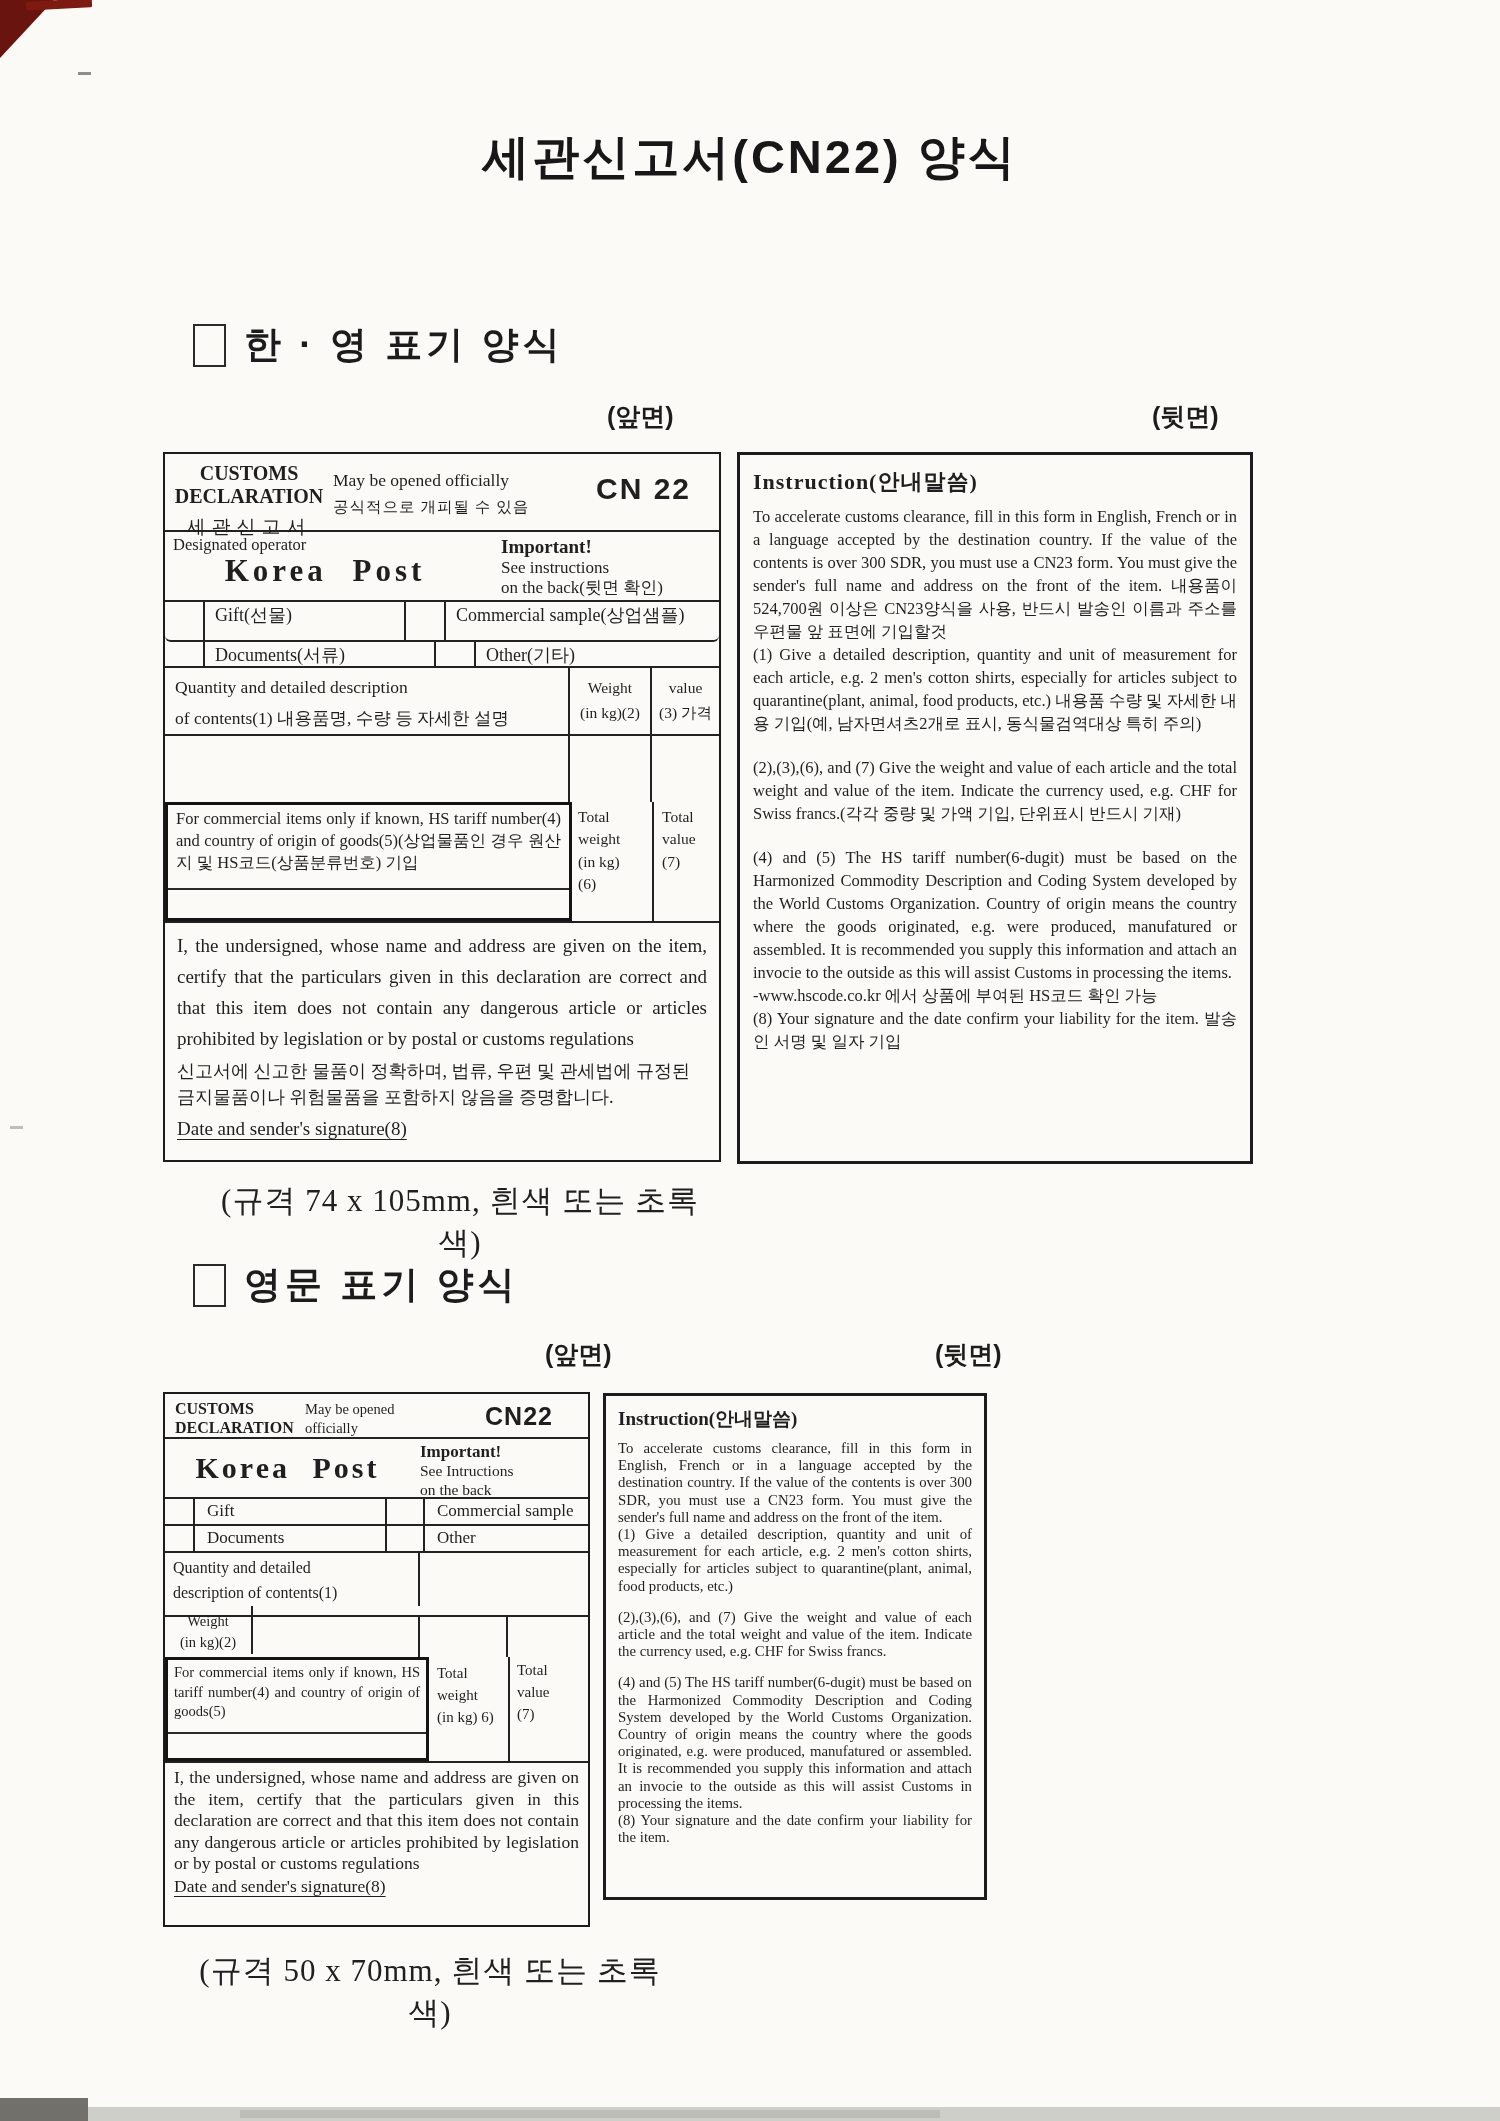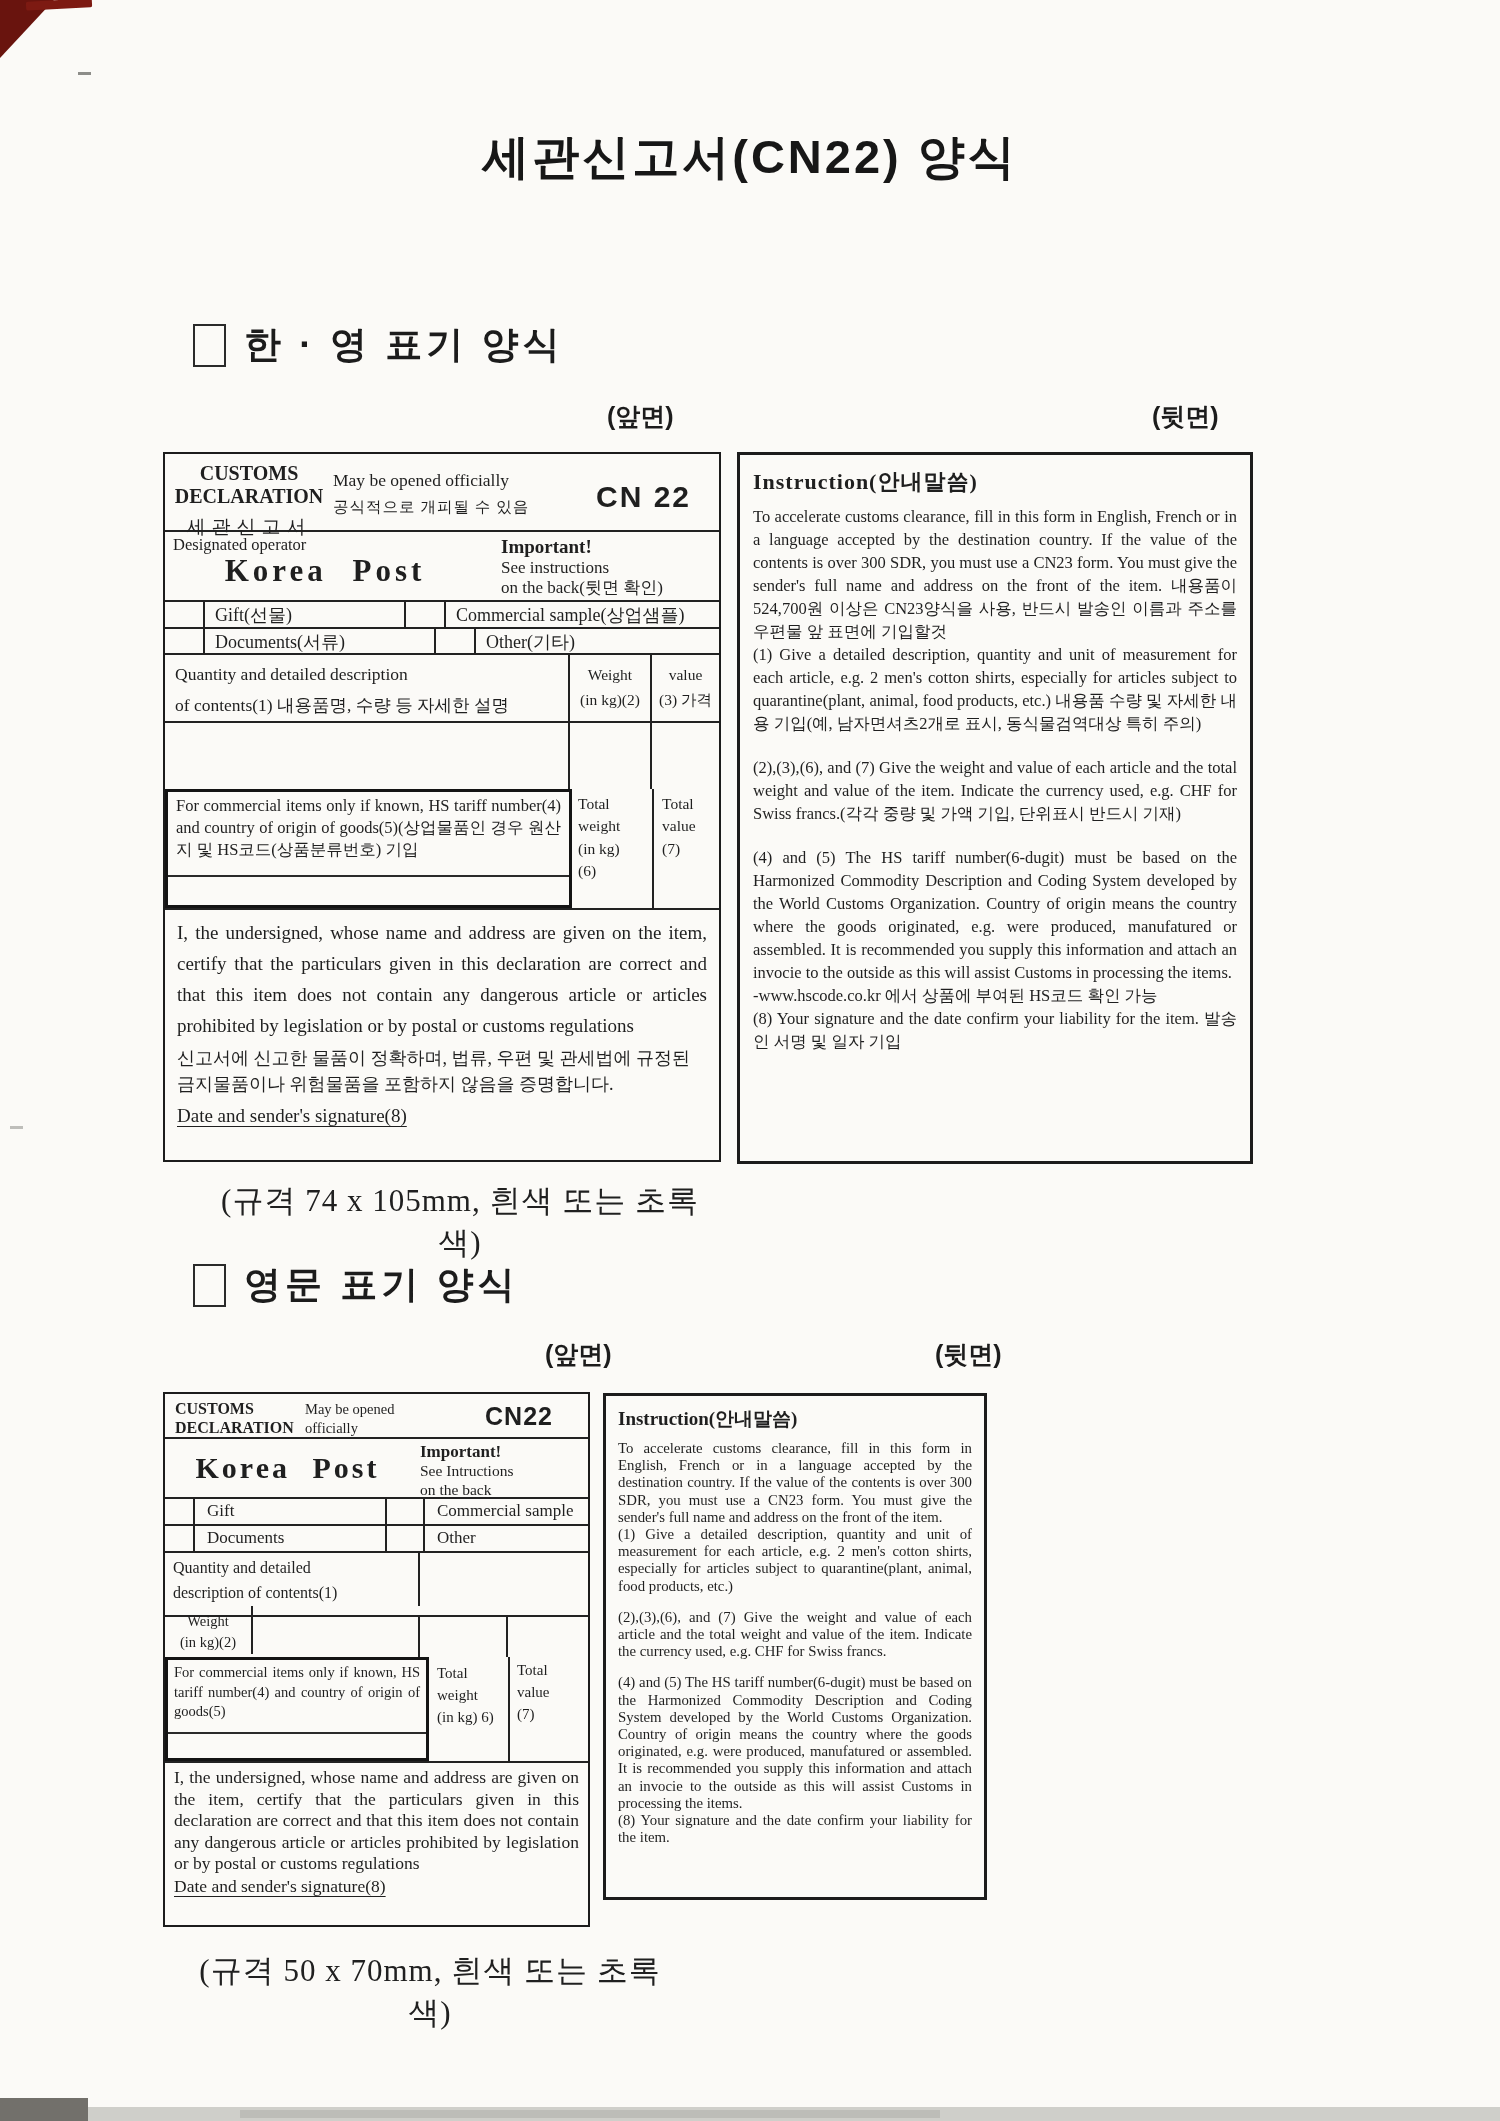--- a/index.html
+++ b/index.html
@@ -37,21 +37,21 @@
   .bb{border-bottom:2px solid #222;}
   .br{border-right:2px solid #222;}
   .cell{box-sizing:border-box;}
 
   
   .f1-custdecl{font-weight:700;font-size:20px;line-height:1.15;text-align:center;padding-top:8px;}
   .f1-custko{font-size:19px;letter-spacing:6px;text-align:center;margin-top:6px;}
   .f1-may{font-size:17.5px;padding-top:16px;}
   .f1-mayko{font-size:15.5px;margin-top:6px;letter-spacing:1px;}
   .f1-cn{font-family:"Liberation Sans","DejaVu Sans",sans-serif;font-weight:700;
-    font-size:30px;text-align:center;padding-top:26px;letter-spacing:2px;}
+    font-size:30px;text-align:center;padding-top:18px;letter-spacing:2px;}
   .f1-desig{font-size:16.5px;padding:3px 0 0 8px;}
   .f1-kp{font-weight:700;font-size:31px;text-align:center;letter-spacing:4px;word-spacing:14px;margin-top:-2px;}
   .f1-imp{font-weight:700;font-size:19px;}
   .f1-seeinstr{font-size:17px;line-height:1.2;}
   .cb-label{font-size:18px;padding:1px 0 0 10px;}
   .qty-head{font-size:17.5px;line-height:1.75;padding:4px 0 0 10px;}
   .col-head{font-size:15.5px;text-align:center;padding-top:8px;line-height:1.6;}
   .bold-box{position:absolute;border:3px solid #141414;box-sizing:border-box;
     display:flex;flex-direction:column;background:#fbfaf7;}
   .bold-box-text{flex:1;text-align:justify;}
@@ -129,21 +129,21 @@
         <div class="f1-desig">Designated operator</div>
         <div class="f1-kp">Korea Post</div>
       </div>
       <div class="cell" style="flex:1;padding:4px 0 0 16px;">
         <div class="f1-imp">Important!</div>
         <div class="f1-seeinstr pre">See instructions
 on the back(뒷면 확인)</div>
       </div>
     </div>
 
-    <div class="row bb" style="height:27px;">
+    <div class="row bb" style="height:40px;border-radius:6px;">
       <div class="cell br" style="width:40px;"></div>
       <div class="cell br cb-label" style="width:201px;">Gift(선물)</div>
       <div class="cell br" style="width:40px;"></div>
       <div class="cell cb-label" style="flex:1;">Commercial sample(상업샘플)</div>
     </div>
 
     <div class="row bb" style="height:26px;">
       <div class="cell br" style="width:40px;"></div>
       <div class="cell br cb-label" style="width:231px;">Documents(서류)</div>
       <div class="cell br" style="width:40px;"></div>

